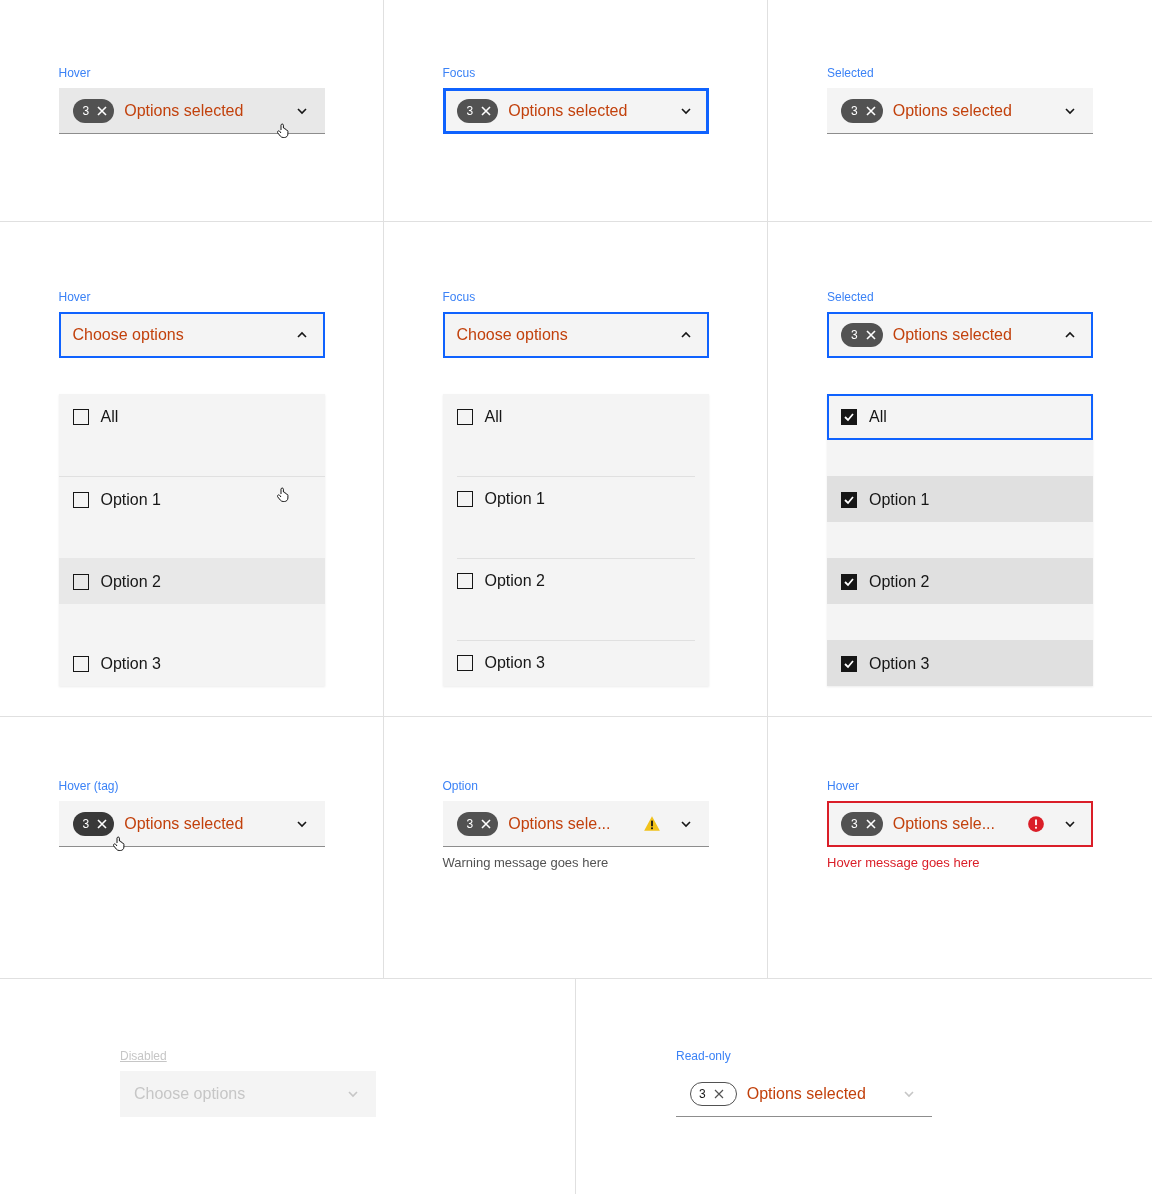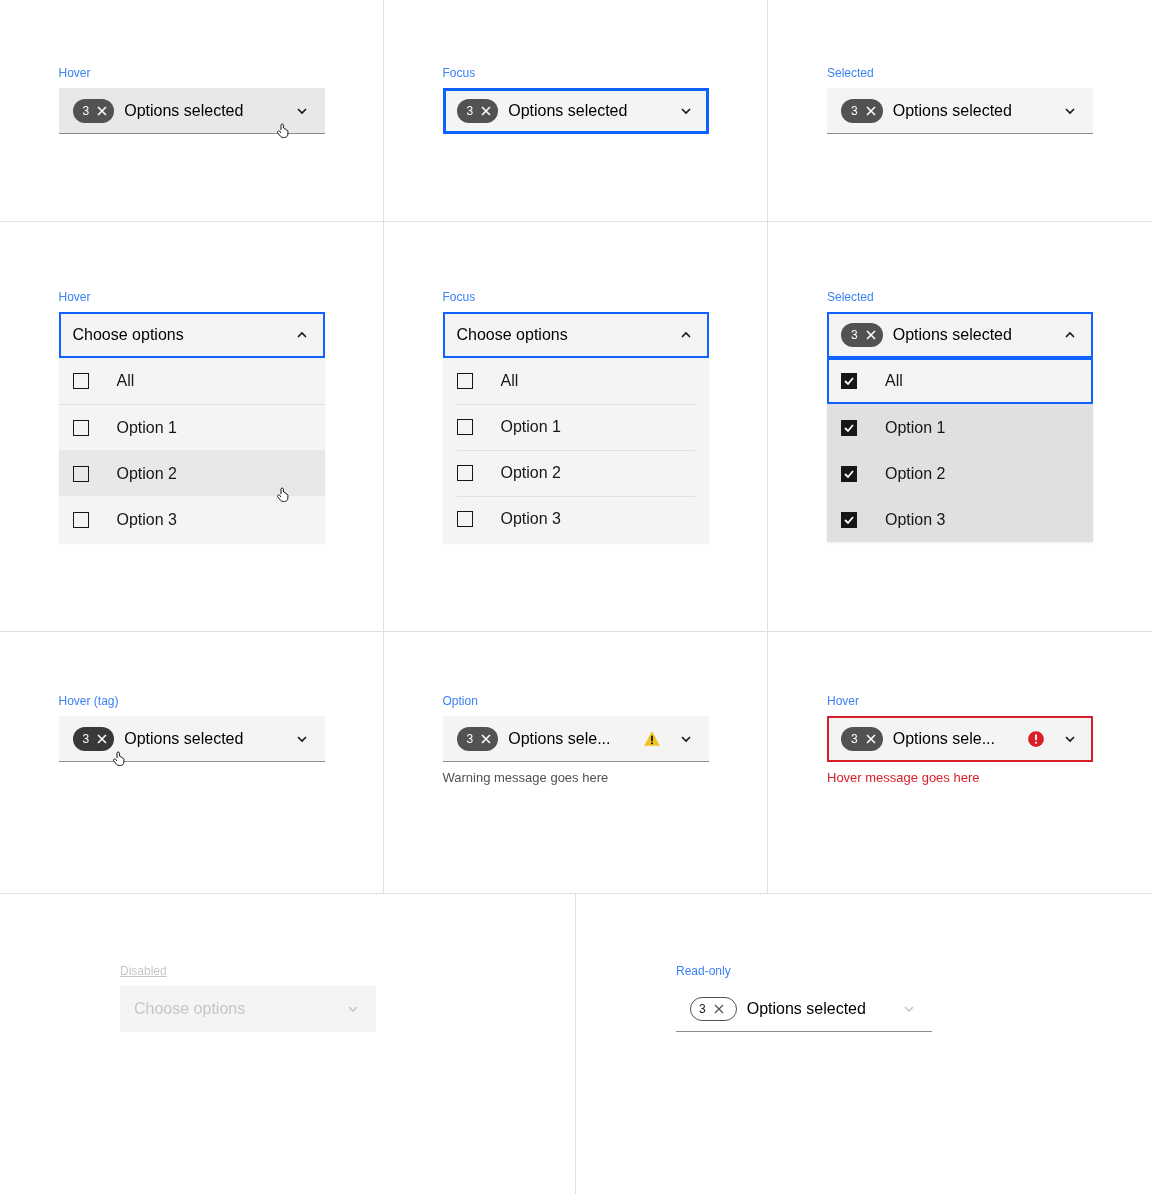--- a/index.html
+++ b/index.html
@@ -71,36 +71,37 @@
     color: #161616;
     border: 1px solid #525252;
     padding: 0 8px;
   }
   .tag-x {
     width: 18px; height: 18px; display:flex; align-items:center; justify-content:center;
   }
   .tag-x.hover-circle { background:#393939; border-radius:50%; }
   .tag-x svg { width: 14px; height: 14px; }
 
-  .label-txt { flex: 1; font-size: 16px; color:#000000; white-space: nowrap; overflow: hidden; text-overflow: ellipsis; }
+  .label-txt { flex: 1; font-size: 16px; color:#c2410c; white-space: nowrap; overflow: hidden; text-overflow: ellipsis; }
   .label-txt.placeholder-disabled { color: #c6c6c6; }
 
   .chev { width: 18px; height: 18px; display:flex; align-items:center; justify-content:center; }
   .chev svg { width:16px; height:16px; }
   .chev.disabled svg path { stroke: #c6c6c6; }
 
   .status-icon { width: 18px; height: 18px; display:flex; align-items:center; justify-content:center; margin-left:auto;}
   .status-icon + .chev { margin-left: 6px; }
 
   .menu { width: 266px; background: #f4f4f4; box-shadow: 0 1px 2px rgba(0,0,0,0.08); }
   .opt {
-    height: 46px; display:flex; align-items:center; gap:28px; padding:0 14px;
+    height: 46px; display:flex; align-items:center; gap:12px; padding:0 14px;
     border-top: 1px solid #e0e0e0;
     font-size: 16px;
     position: relative;
+    margin-top: 36px;
   }
   .opt:first-child { border-top:none; }
   .opt.inset-divider::before {
     content:""; position:absolute; left:14px; right:14px; top:0; height:1px; background:#e0e0e0;
   }
   .opt.inset-divider { border-top:none; }
   .opt.hover { background:#e8e8e8; border-top-color:transparent;}
   .opt.hover + .opt { border-top-color:transparent; }
   .opt.focus { outline:2px solid #0f62fe; outline-offset:-2px; border-top:none;}
   .opt.selected-bg { background:#e0e0e0; }

